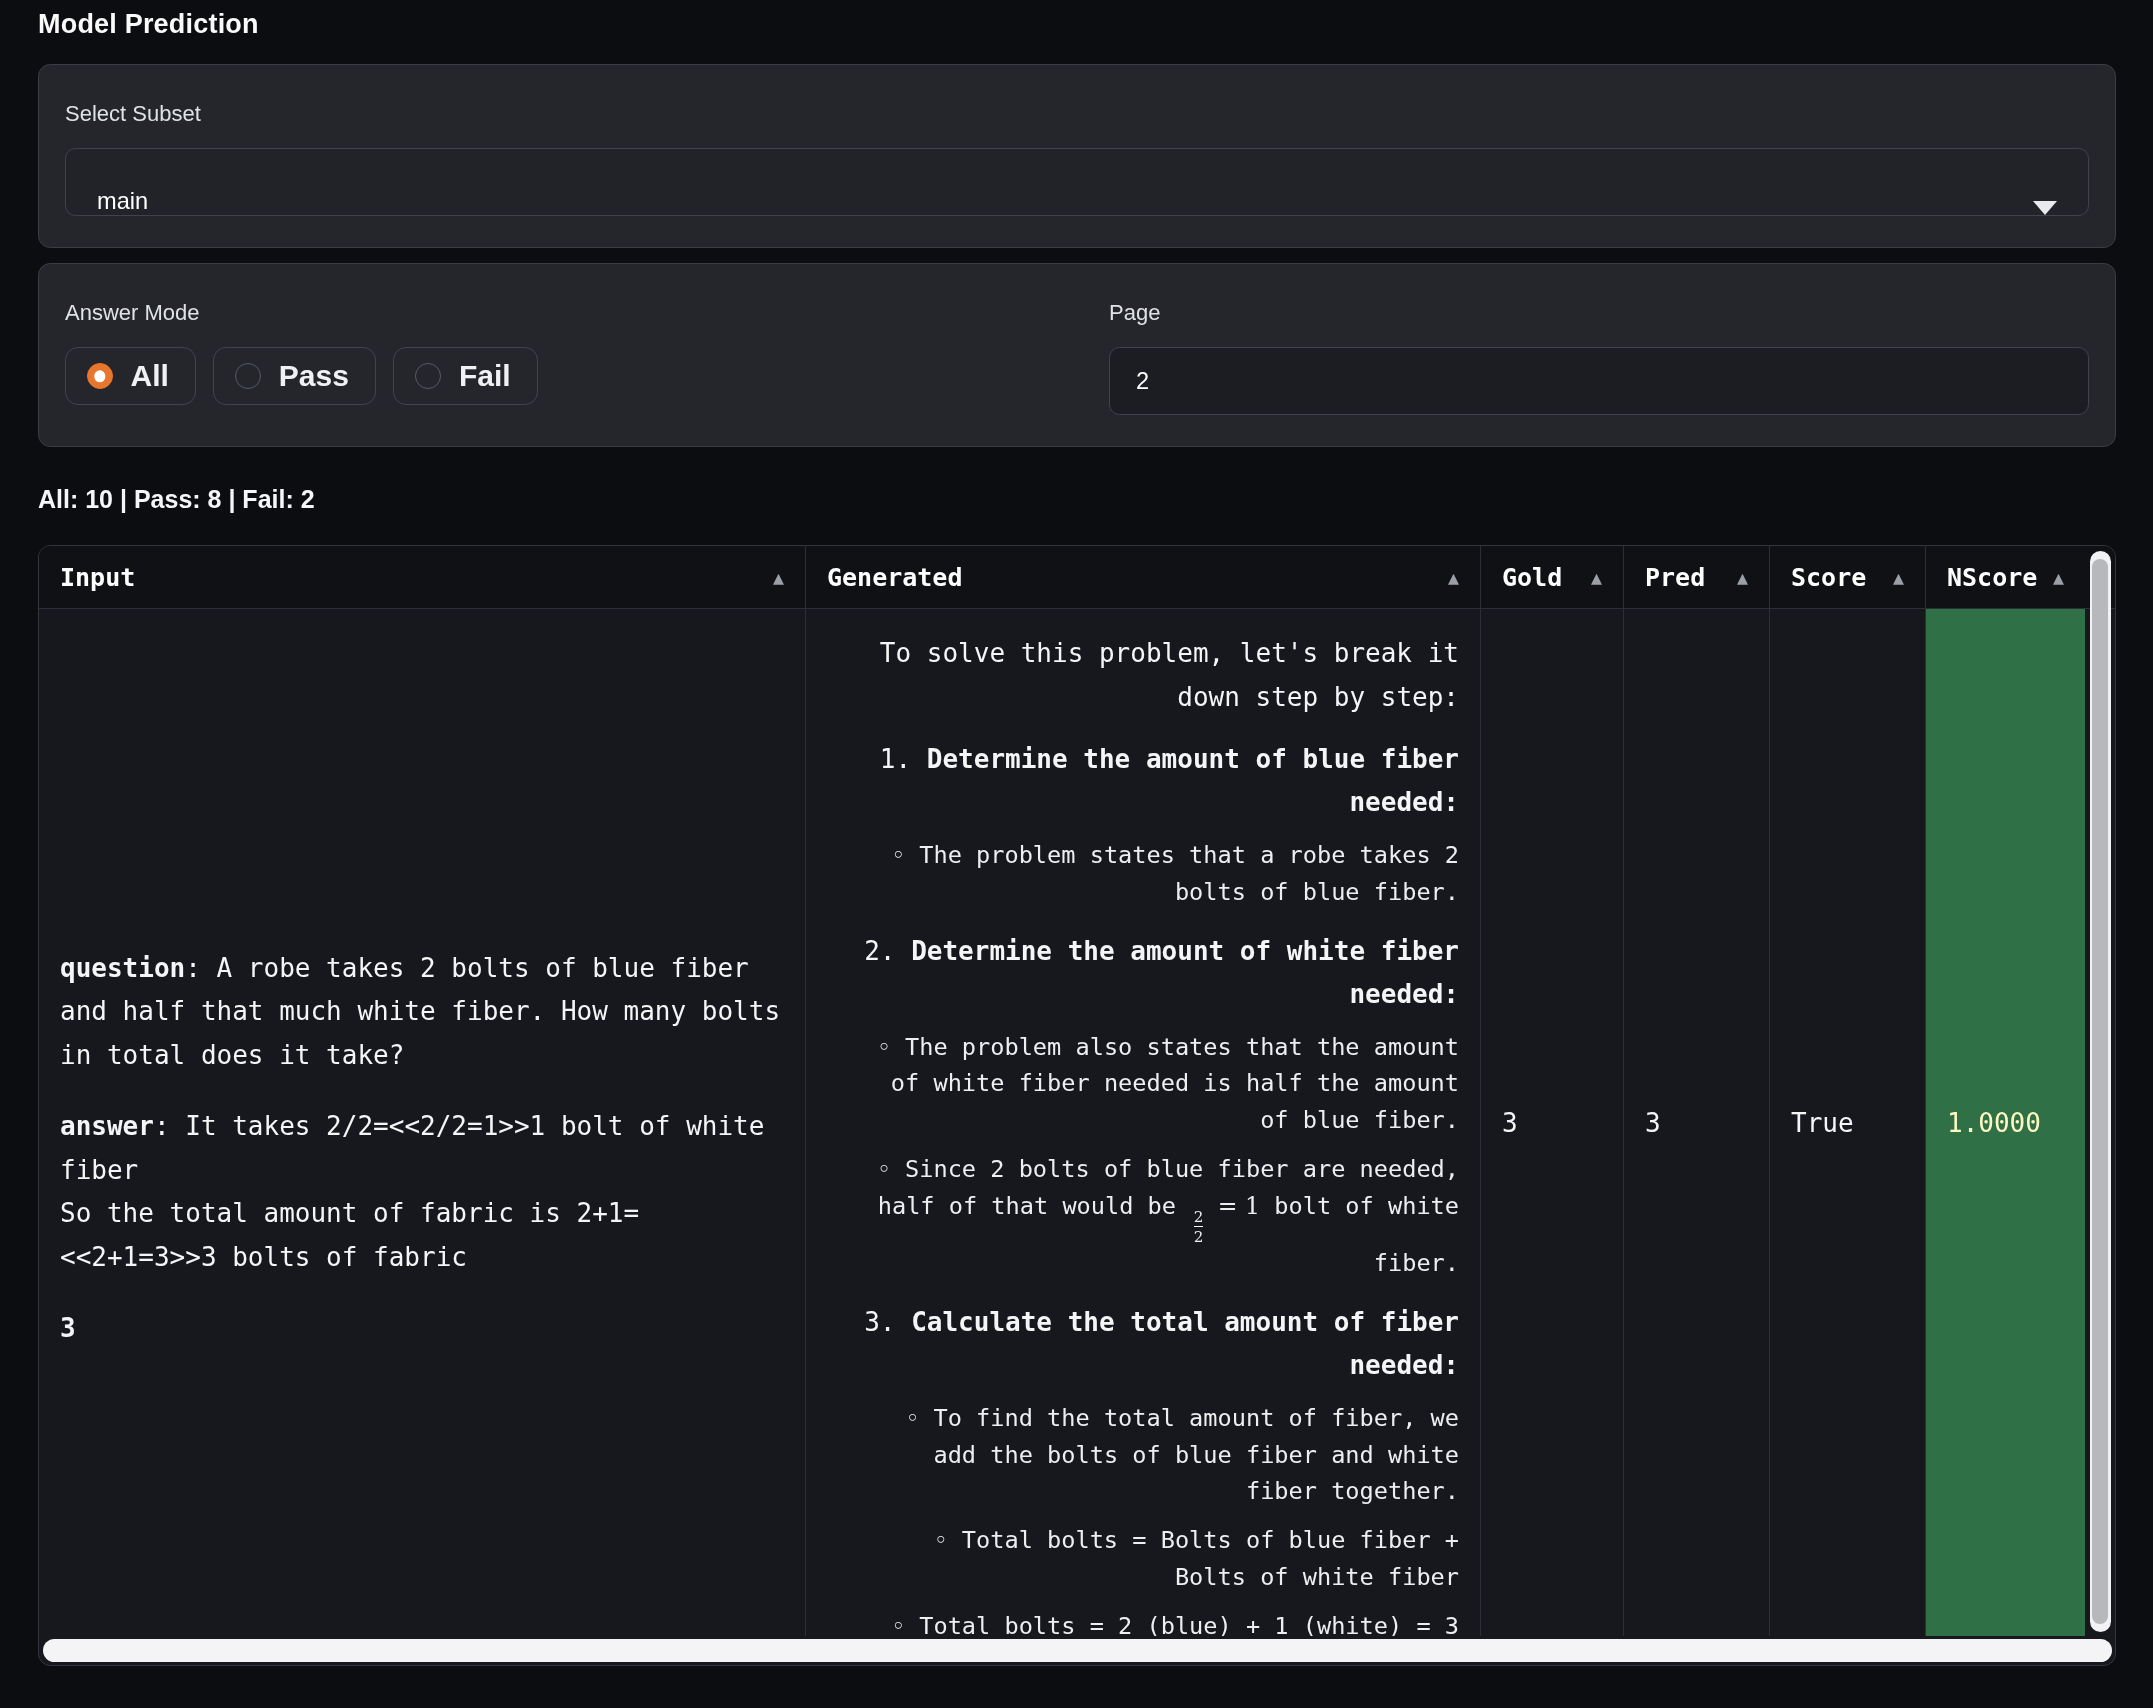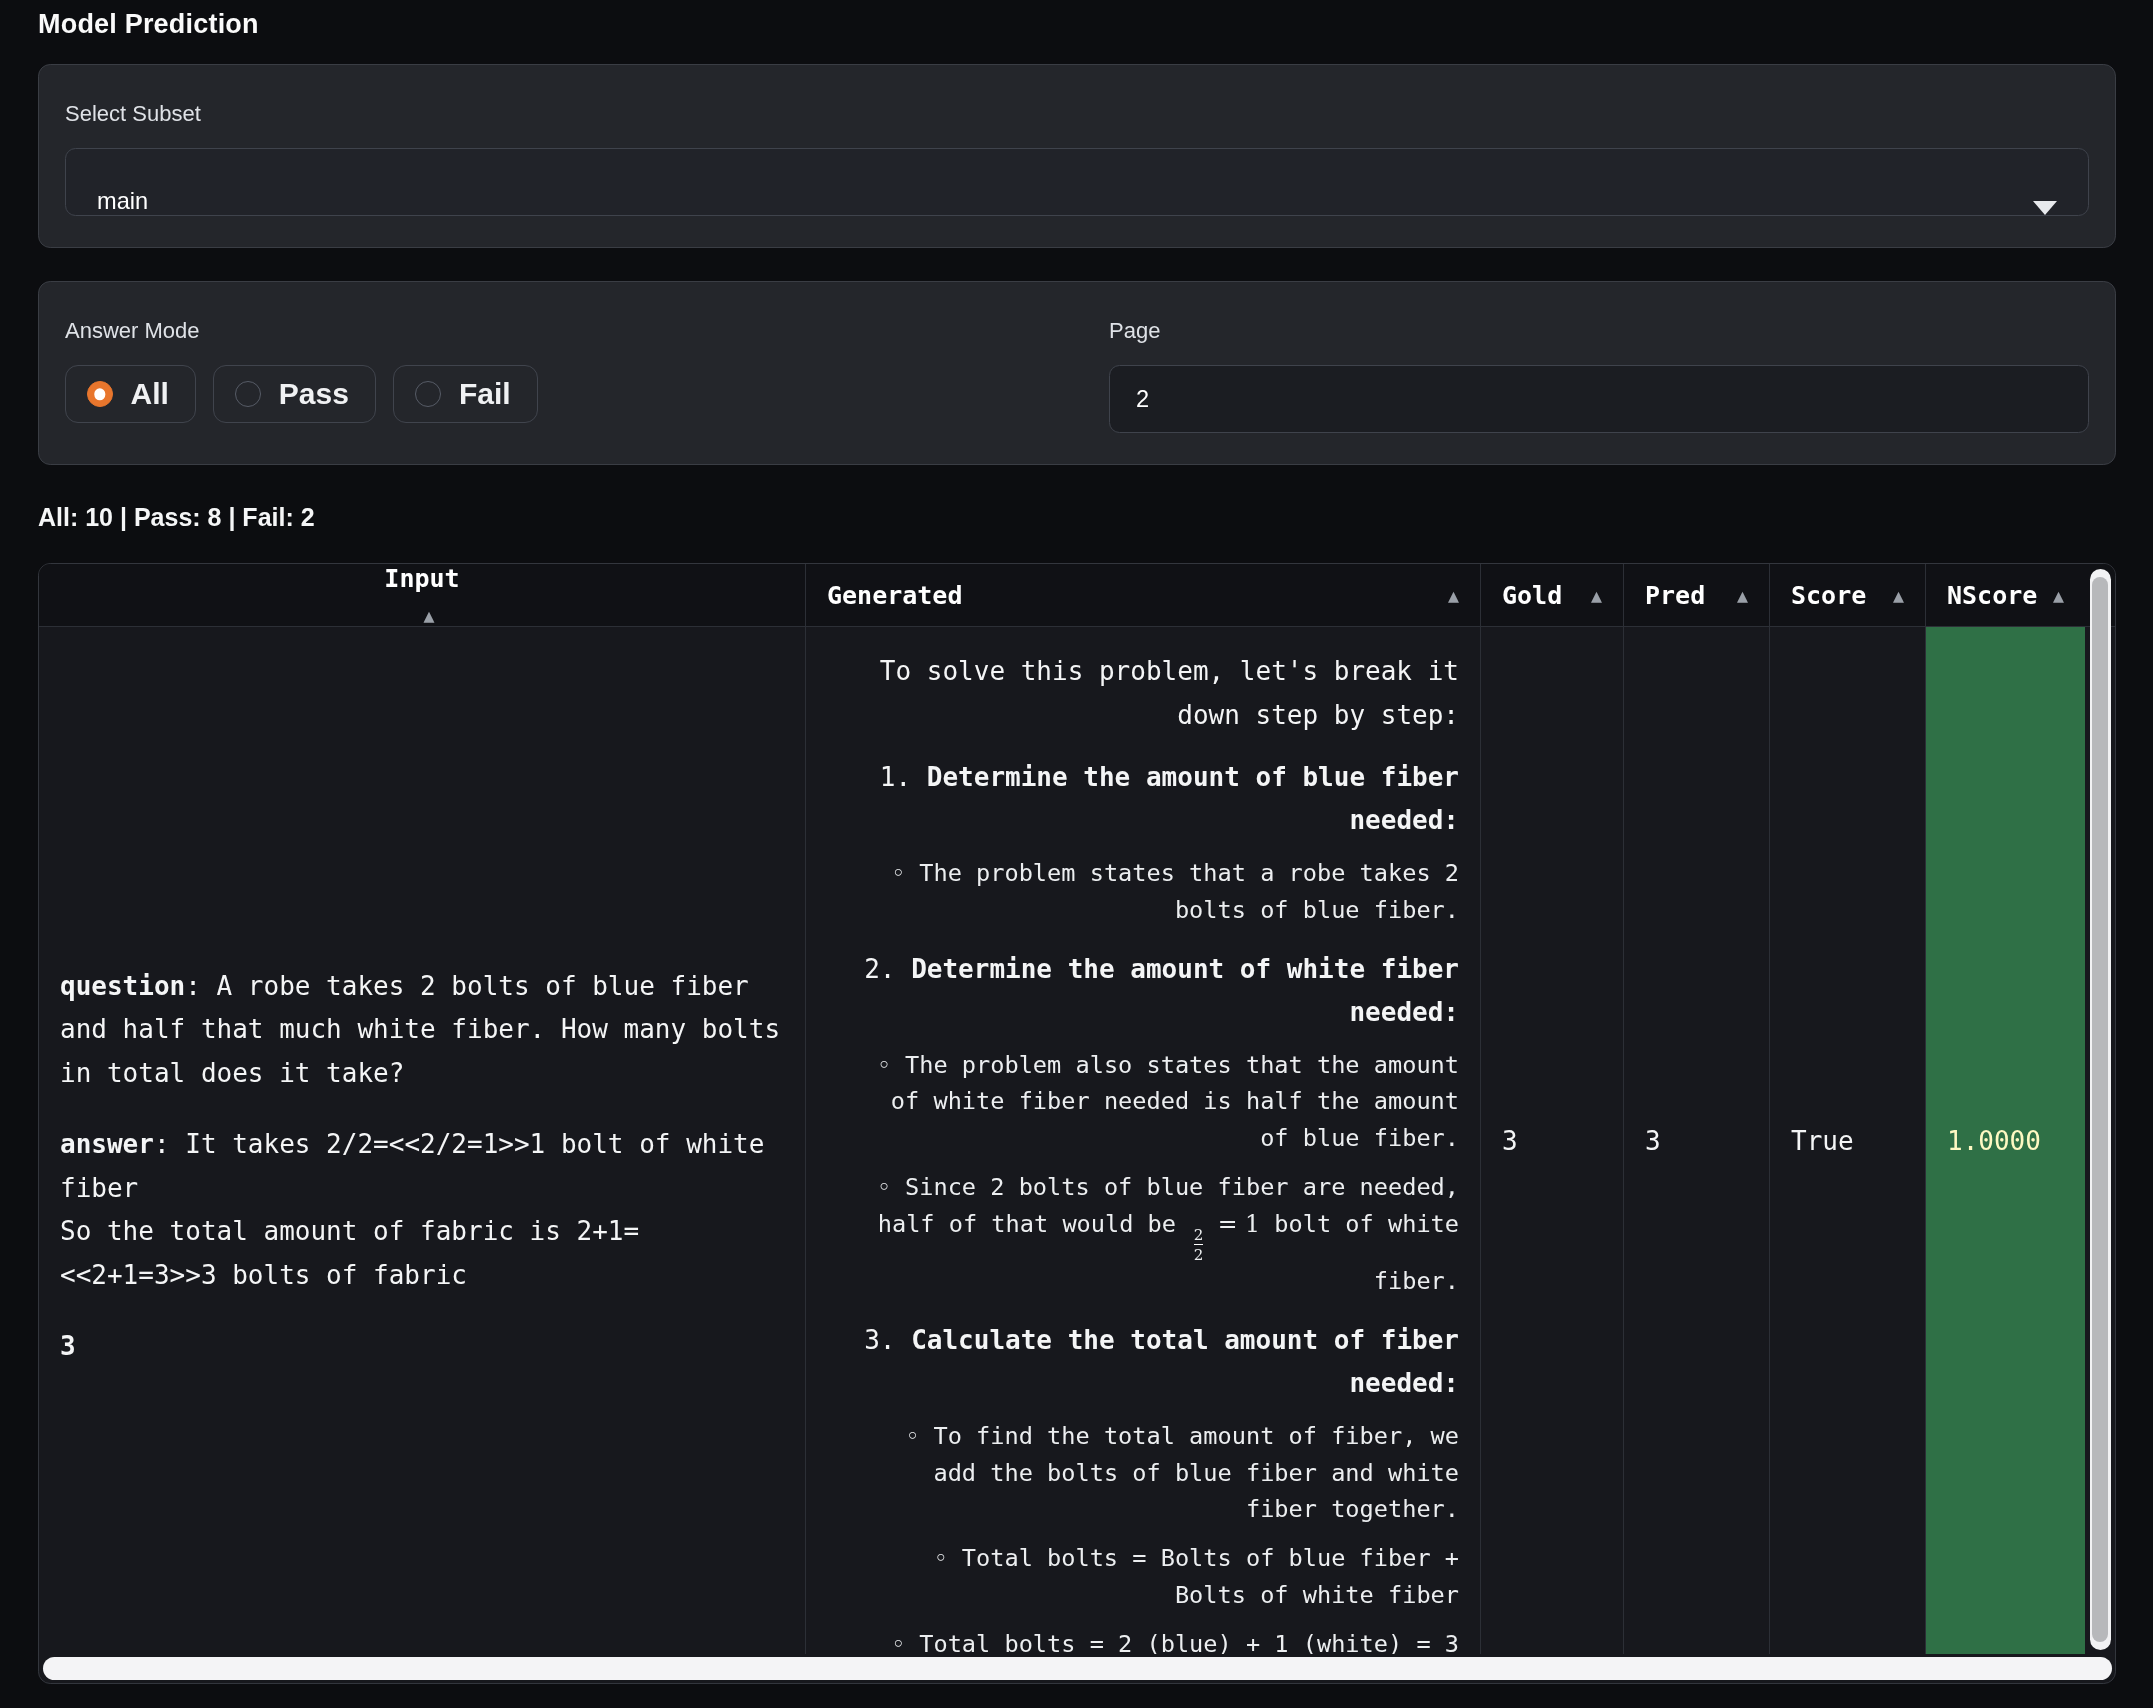--- a/index.html
+++ b/index.html
@@ -17,21 +17,21 @@
   .page-title{font-size:27px;font-weight:700;color:#fafafa;letter-spacing:0.2px;}
 
   
   .panel{
     margin-top:24.5px;
     background:#24262b;
     border:0.9px solid #3a3d44;
     border-radius:12.2px;
     padding:36px 26px 31px;
   }
-  .panel-2{margin-top:33px;display:grid;grid-template-columns:1fr 1fr;column-gap:64px;}
+  .panel-2{margin-top:15px;display:grid;grid-template-columns:1fr 1fr;column-gap:64px;}
   .field-label{font-size:22px;color:#dfe2e7;font-weight:400;}
 
   
   .dropdown{
     margin-top:21px;height:68px;
     background:#212329;border:0.9px solid #3f434c;border-radius:10.5px;
     display:flex;align-items:flex-end;justify-content:space-between;
     padding:0 31px;cursor:pointer;
   }
   .dropdown-value{font-size:23.6px;color:#ffffff;}
@@ -81,21 +81,21 @@
   .thead{display:flex;height:63px;background:#101115;border-bottom:0.9px solid #2c2f36;padding-right:30px;}
   .th{
     display:flex;align-items:center;justify-content:space-between;
     padding:0 21px;border-right:0.9px solid #2c2f36;
     font-size:25px;font-weight:700;color:#ffffff;cursor:pointer;flex:0 0 auto;
   }
   .th:last-child{border-right:none;}
   .sort-arrow{font-size:18.3px;color:#9aa0a8;margin-left:14px;}
   .tbody{display:flex;height:1027px;padding-right:30px;}
   .td{border-right:0.9px solid #2c2f36;flex:0 0 auto;overflow:hidden;}
-  .col-input{width:767px;flex-direction:column;}
+  .col-input{width:767px;}
   .col-generated{width:675px;}
   .col-gold{width:143px;}
   .col-pred{width:146px;}
   .col-score{width:156px;}
   .col-nscore{width:159px;border-right:none;}
 
   
   .cell-input{
     display:flex;flex-direction:column;justify-content:center;
     padding:52px 21px 0;font-size:26px;line-height:1.67;color:#f4f5f6;

